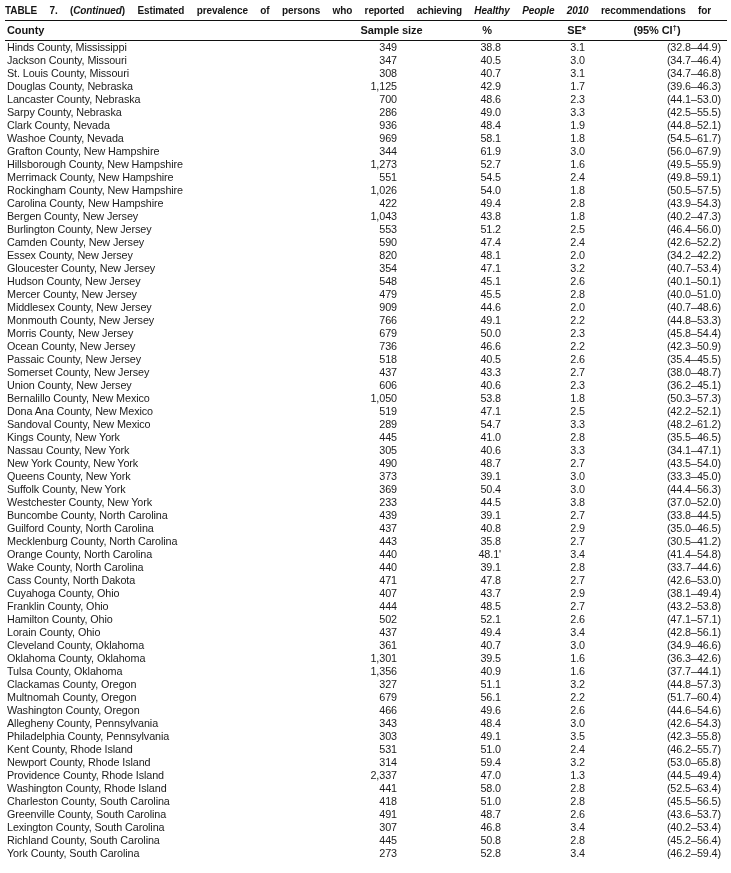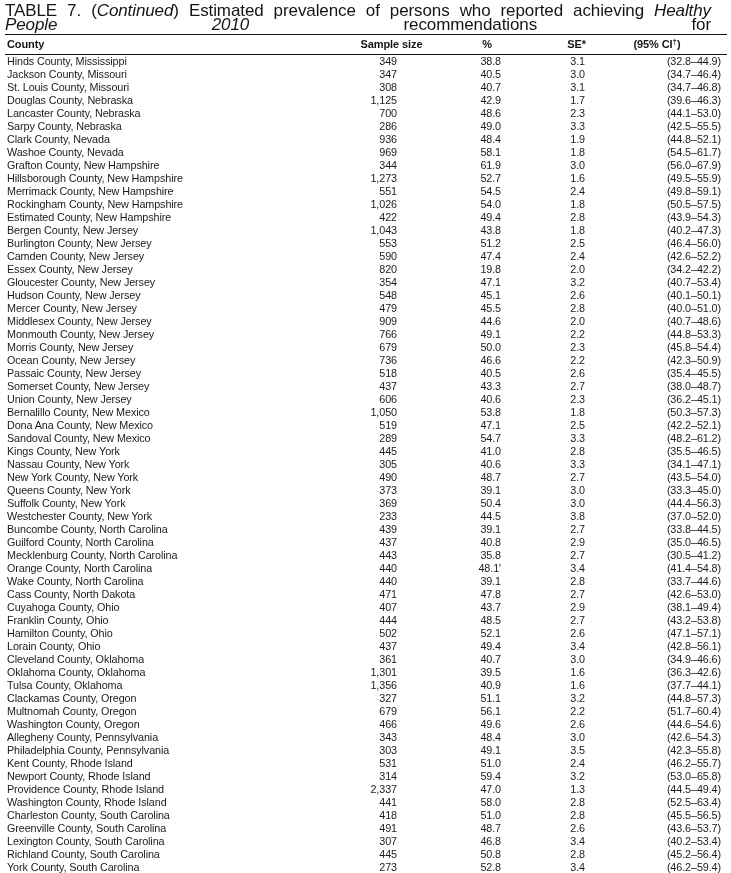--- a/index.html
+++ b/index.html
@@ -13,22 +13,22 @@
     overflow: hidden;
     font-family: "Liberation Sans", "DejaVu Sans", sans-serif;
     color: #1b1b1b;
     -webkit-font-smoothing: antialiased;
   }
   .page {
     padding: 3px 0 0 0;
   }
   
   .table-title {
-    font-weight: normal;
-    font-size: 17px;
+    font-weight: bold;
+    font-size: 10px;
     line-height: 14px;
     letter-spacing: -0.1px;
     padding: 1px 20px 2px 5px;
     color: #151515;
   }
   .title-line-1 {
     text-align: justify;
     text-align-last: justify;
     white-space: normal;
   }
@@ -204,21 +204,21 @@
 
     <tr>
       <td class="d-county">Rockingham County, New Hampshire</td>
       <td class="d-sample">1,026</td>
       <td class="d-pct">54.0</td>
       <td class="d-se">1.8</td>
       <td class="d-ci">(50.5–57.5)</td>
     </tr>
 
     <tr>
-      <td class="d-county">Estimated County, New Hampshire</td>
+      <td class="d-county">Carolina County, New Hampshire</td>
       <td class="d-sample">422</td>
       <td class="d-pct">49.4</td>
       <td class="d-se">2.8</td>
       <td class="d-ci">(43.9–54.3)</td>
     </tr>
 
     <tr>
       <td class="d-county">Bergen County, New Jersey</td>
       <td class="d-sample">1,043</td>
       <td class="d-pct">43.8</td>
@@ -238,21 +238,21 @@
       <td class="d-county">Camden County, New Jersey</td>
       <td class="d-sample">590</td>
       <td class="d-pct">47.4</td>
       <td class="d-se">2.4</td>
       <td class="d-ci">(42.6–52.2)</td>
     </tr>
 
     <tr>
       <td class="d-county">Essex County, New Jersey</td>
       <td class="d-sample">820</td>
-      <td class="d-pct">19.8</td>
+      <td class="d-pct">48.1</td>
       <td class="d-se">2.0</td>
       <td class="d-ci">(34.2–42.2)</td>
     </tr>
 
     <tr>
       <td class="d-county">Gloucester County, New Jersey</td>
       <td class="d-sample">354</td>
       <td class="d-pct">47.1</td>
       <td class="d-se">3.2</td>
       <td class="d-ci">(40.7–53.4)</td>

